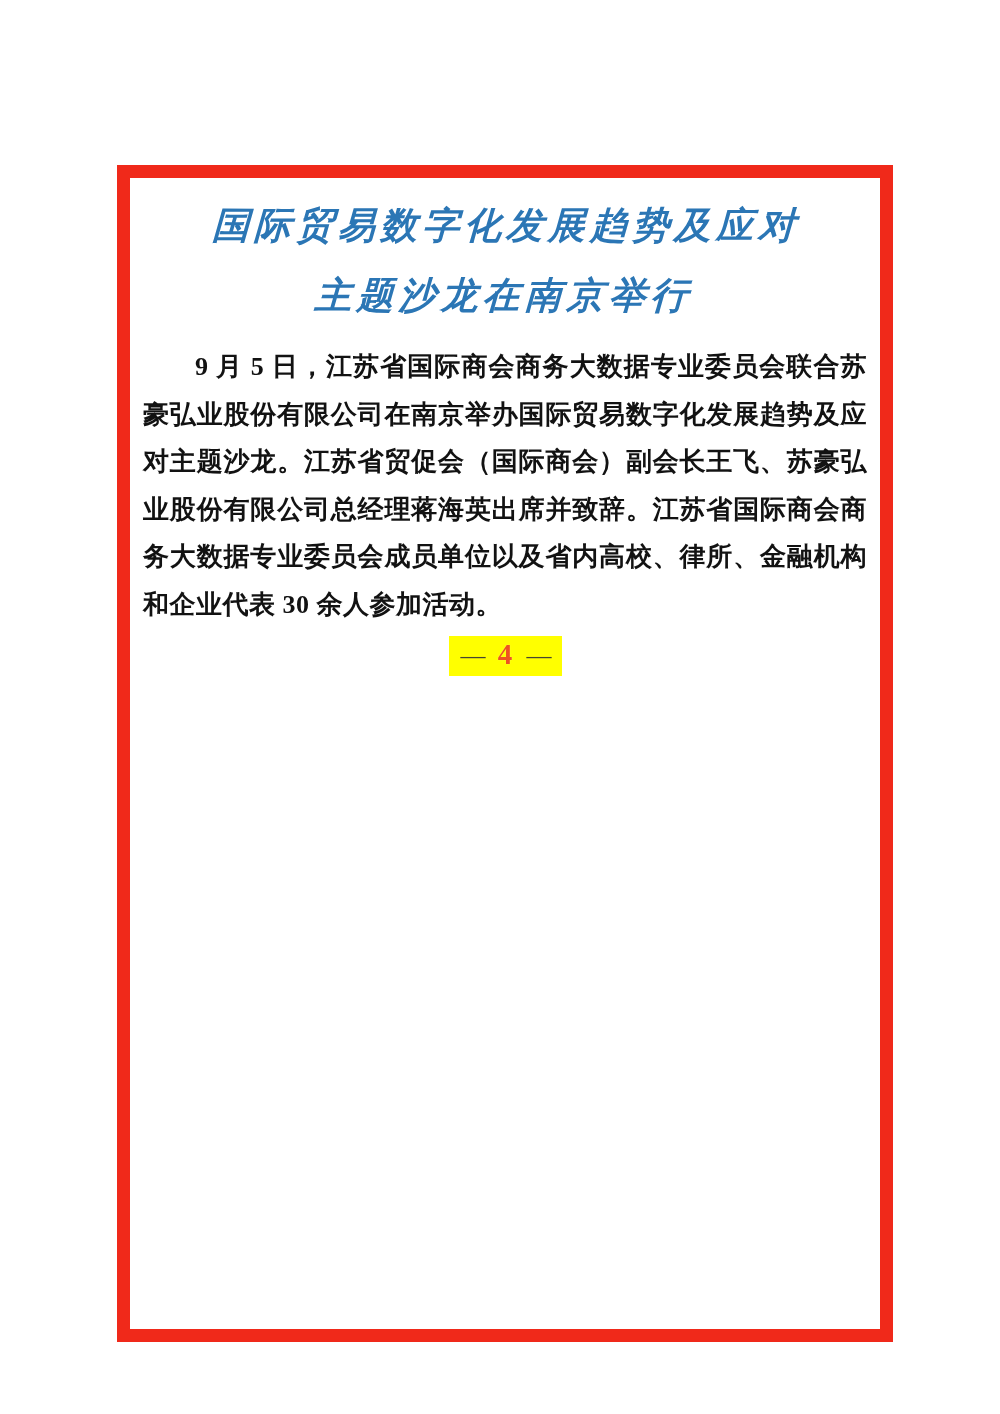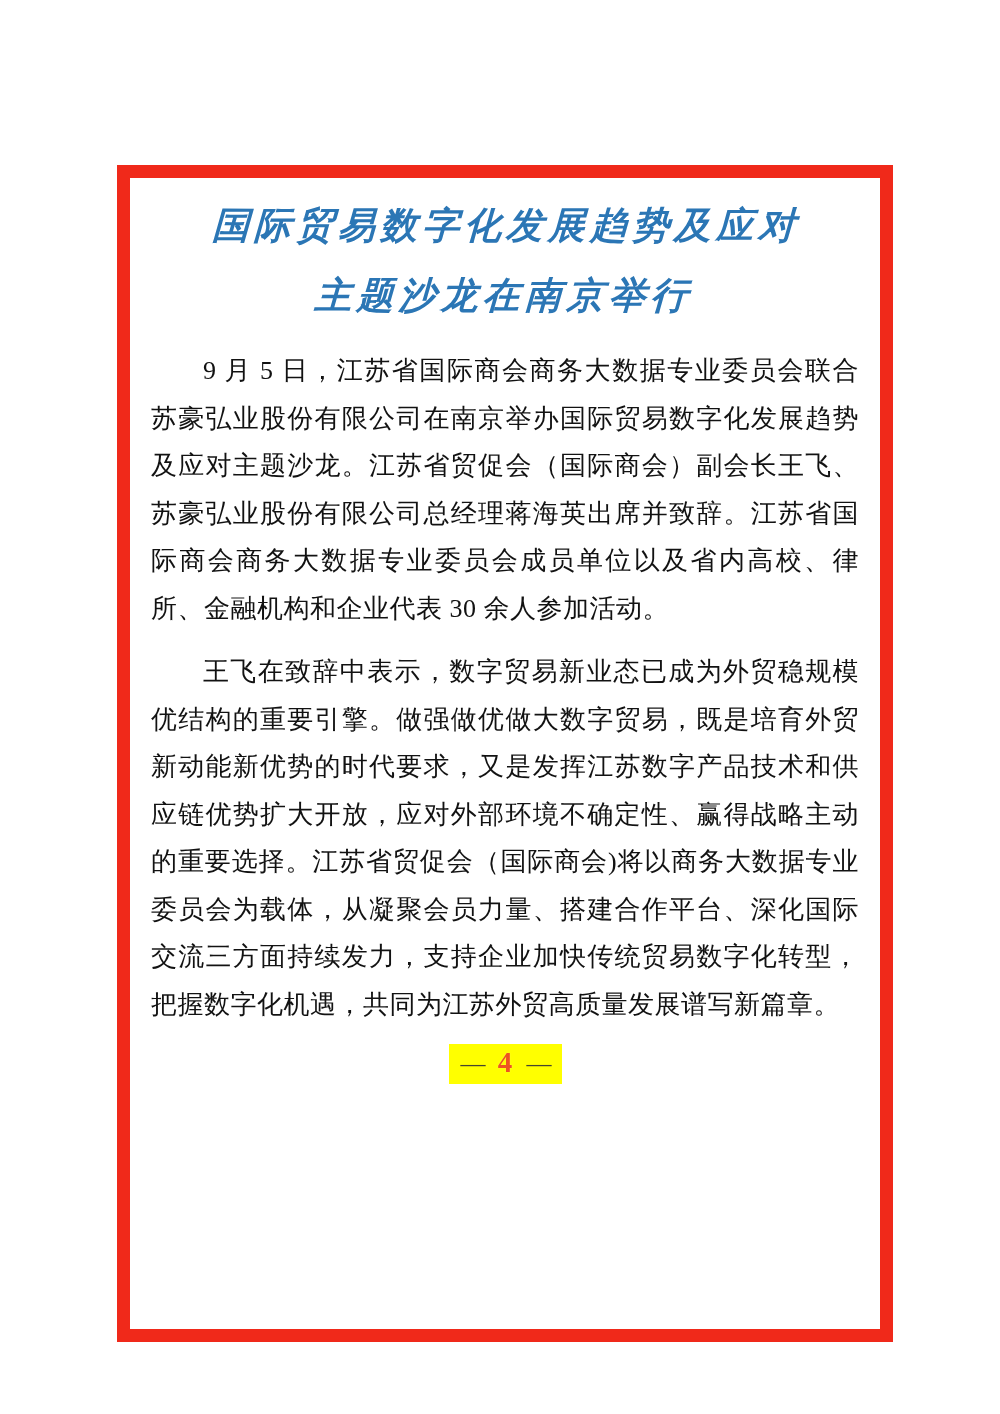--- a/index.html
+++ b/index.html
@@ -47,21 +47,22 @@
   .doc-body {
     color: var(--body-text);
     font-size: 26px;
     line-height: 47.5px;
     text-align: justify;
     text-justify: inter-ideograph;
     letter-spacing: 0.5px;
   }
   .doc-body p {
     text-indent: 2em;
-    margin: 16px;
+    margin: 8px;
+    font-weight: bold;
   }
   .page-footer {
     text-align: center;
     margin-top: 7px;
   }
   .page-num-highlight {
     display: inline-block;
     background: var(--highlight-yellow);
     padding: 3px 12px 5px 12px;
     font-size: 25px;
@@ -86,21 +87,20 @@
 
 <div class="frame">
 
   <h1 class="doc-title">
     <span class="title-line">国际贸易数字化发展趋势及应对</span>
     <span class="title-line">主题沙龙在南京举行</span>
   </h1>
 
   <div class="doc-body">
     <p>9 月 5 日，江苏省国际商会商务大数据专业委员会联合苏豪弘业股份有限公司在南京举办国际贸易数字化发展趋势及应对主题沙龙。江苏省贸促会（国际商会）副会长王飞、苏豪弘业股份有限公司总经理蒋海英出席并致辞。江苏省国际商会商务大数据专业委员会成员单位以及省内高校、律所、金融机构和企业代表 30 余人参加活动。</p>
-    <p>王飞在致辞中表示，数字贸易新业态已成为外贸稳规模优结构的重要引擎。做强做优做大数字贸易，既是培育外贸新动能新优势的时代要求，又是发挥江苏数字产品技术和供应链优势扩大开放，应对外部环境不确定性、赢得战略主动的重要选择。江苏省贸促会（国际商会)将以商务大数据专业委员会为载体，从凝聚会员力量、搭建合作平台、深化国际交流三方面持续发力，支持企业加快传统贸易数字化转型，把握数字化机遇，共同为江苏外贸高质量发展谱写新篇章。</p>
   </div>
 
   <div class="page-footer">
     <span class="page-num-highlight">
       <span class="dash">—</span>
       <span class="num">4</span>
       <span class="dash">—</span>
     </span>
   </div>
 

